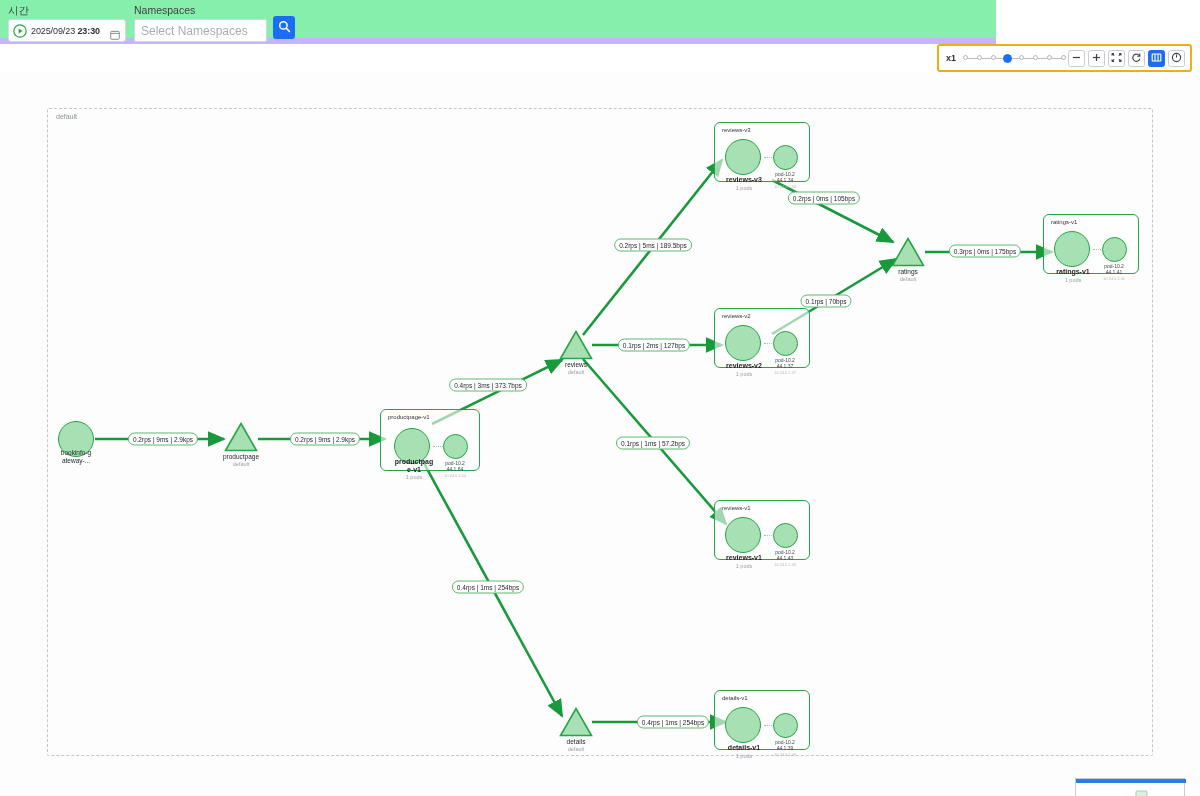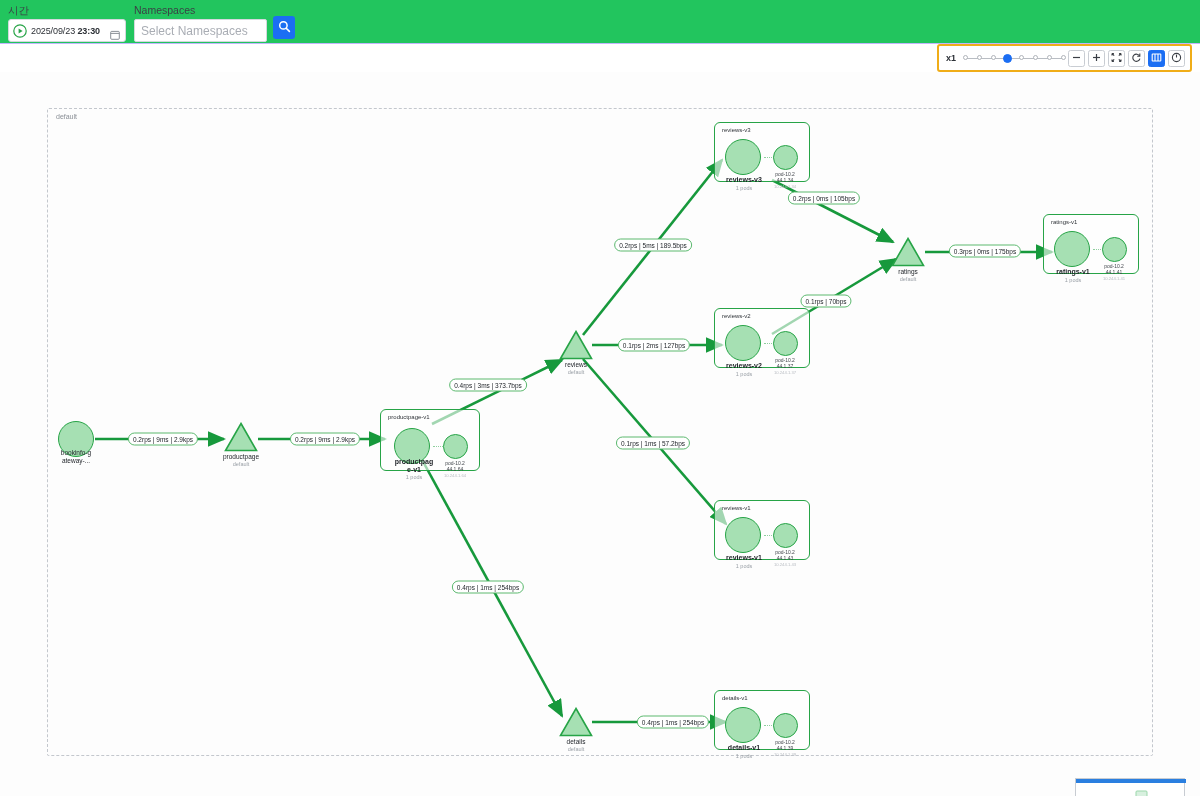--- a/index.html
+++ b/index.html
@@ -8,23 +8,23 @@
     margin: 0; padding: 0;
     width: 1200px; height: 796px;
     background: #ffffff;
     font-family: "Liberation Sans", sans-serif;
     overflow: hidden;
   }
 
   
   #topbar {
     position: absolute; top: 0; left: 0;
-    width: 1200px; height: 44px;
-    background: #22c55e;
-    border-bottom: 1px solid #c4b5fd;
+    width: 996px; height: 44px;
+    background: #86efac;
+    border-bottom: 6px solid #c4b5fd;
   }
   .field-group { position: absolute; }
   .field-label {
     font-size: 10.5px;
     color: #3b3f45;
     line-height: 12px;
     margin-bottom: 3px;
     display: block;
   }
   #time-group { left: 8px; top: 4px; }

